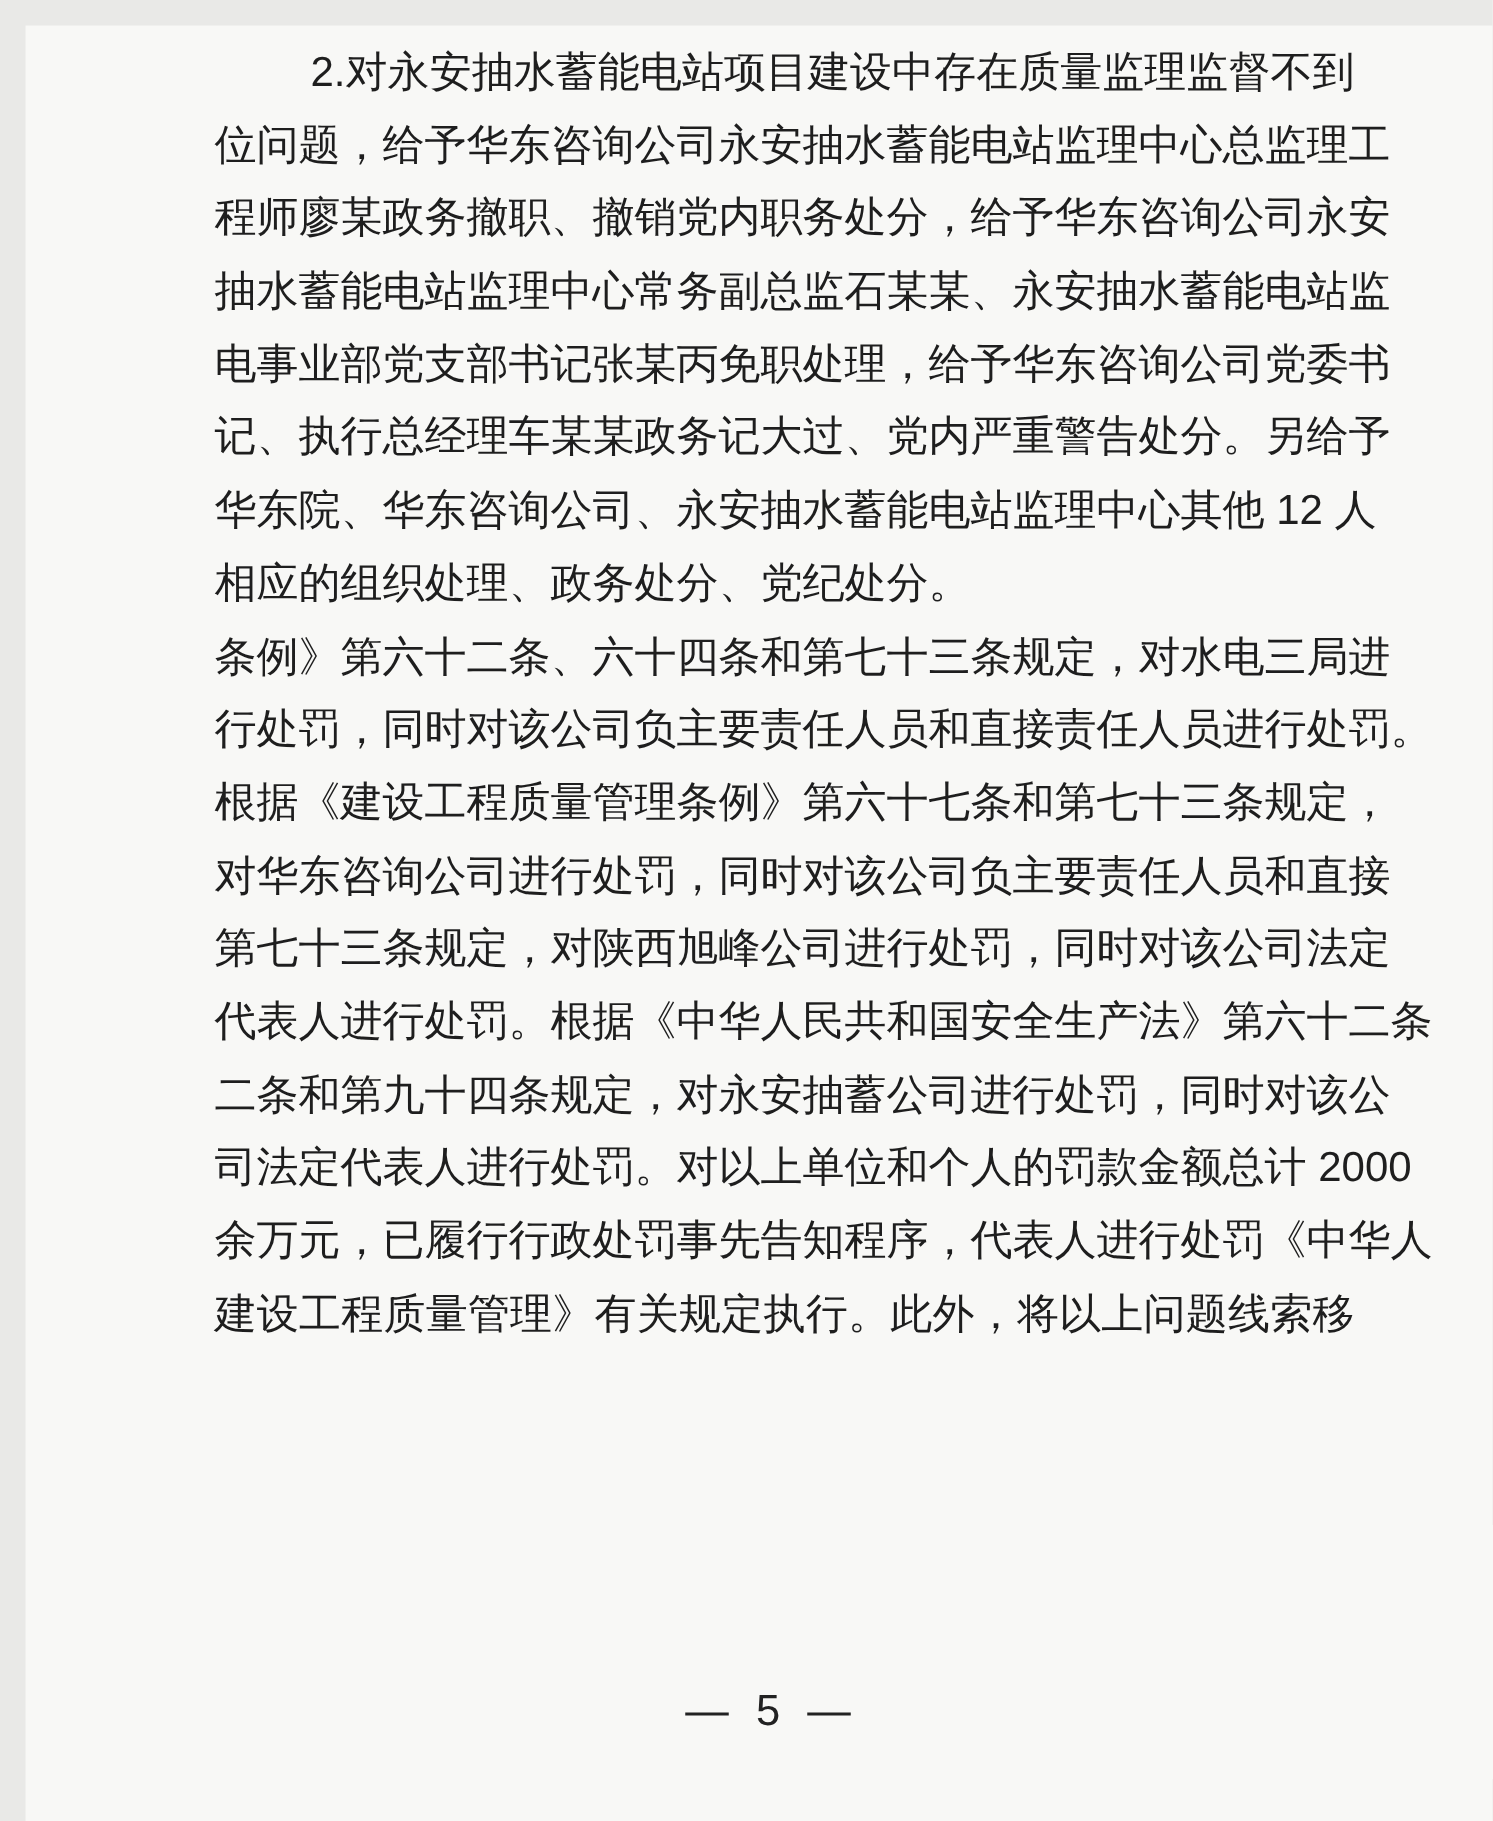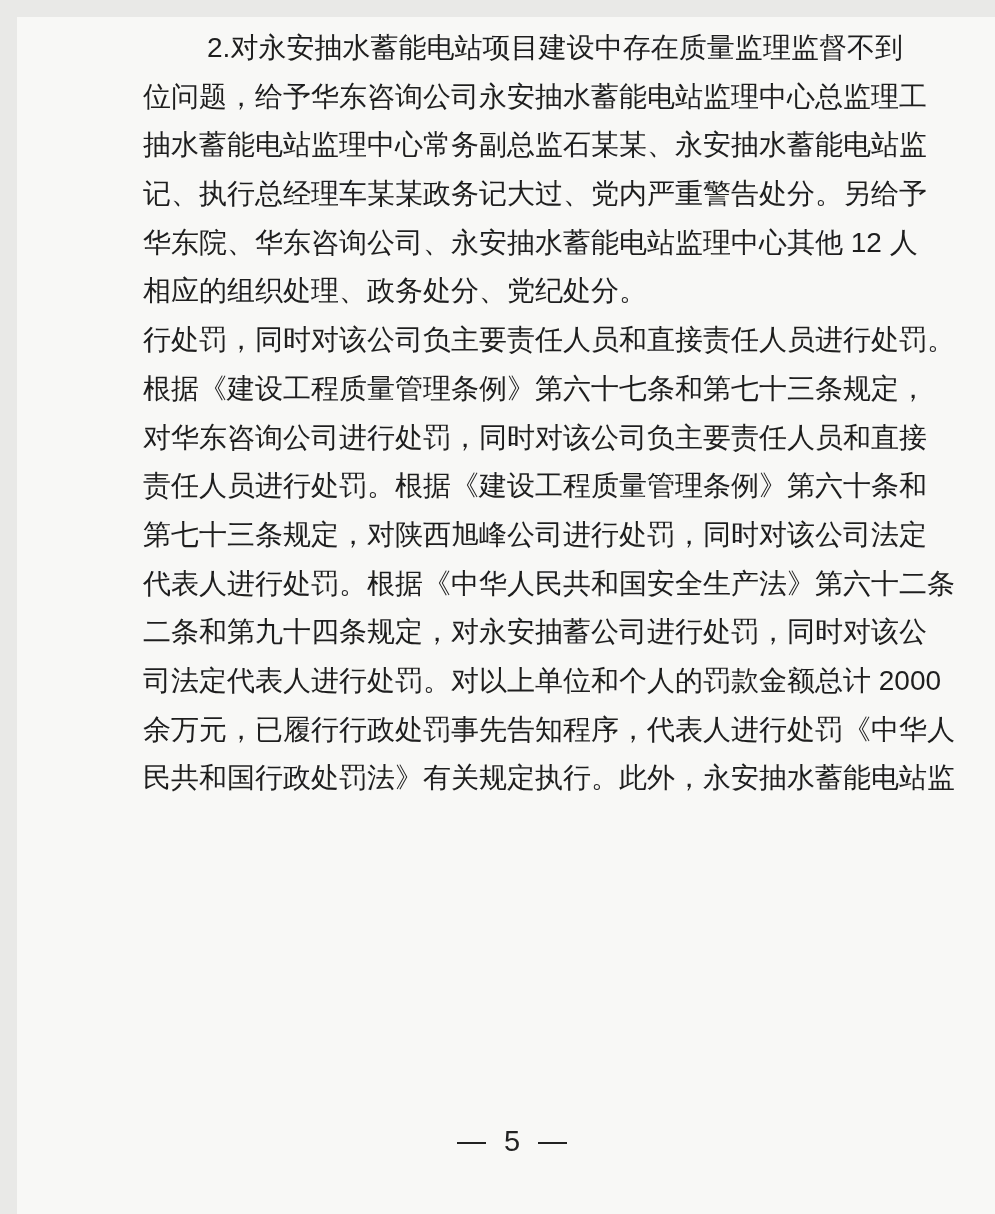--- a/index.html
+++ b/index.html
@@ -73,36 +73,38 @@
 </style>
 </head>
 <body>
 
 <div class="page">
 
   <div class="text-body">
     <div class="paragraph">
         <div class="doc-line indent">2.对永安抽水蓄能电站项目建设中存在质量监理监督不到</div>
         <div class="doc-line">位问题，给予华东咨询公司永安抽水蓄能电站监理中心总监理工</div>
+        <div class="doc-line">程师廖某政务撤职、撤销党内职务处分，给予华东咨询公司永安</div>
         <div class="doc-line">抽水蓄能电站监理中心常务副总监石某某、永安抽水蓄能电站监</div>
+        <div class="doc-line">电事业部党支部书记张某丙免职处理，给予华东咨询公司党委书</div>
         <div class="doc-line">记、执行总经理车某某政务记大过、党内严重警告处分。另给予</div>
         <div class="doc-line">华东院、华东咨询公司、永安抽水蓄能电站监理中心其他 12 人</div>
         <div class="doc-line last-left">相应的组织处理、政务处分、党纪处分。</div>
       </div>
     <div class="paragraph">
+        <div class="doc-line">条例》第六十二条、六十四条和第七十三条规定，对水电三局进</div>
         <div class="doc-line">行处罚，同时对该公司负主要责任人员和直接责任人员进行处罚。</div>
         <div class="doc-line">根据《建设工程质量管理条例》第六十七条和第七十三条规定，</div>
         <div class="doc-line">对华东咨询公司进行处罚，同时对该公司负主要责任人员和直接</div>
-        <div class="doc-line">责任人员进行处罚。根据《建设工程质量管理条例》第六十条和</div>
         <div class="doc-line">第七十三条规定，对陕西旭峰公司进行处罚，同时对该公司法定</div>
         <div class="doc-line">代表人进行处罚。根据《中华人民共和国安全生产法》第六十二条</div>
         <div class="doc-line">二条和第九十四条规定，对永安抽蓄公司进行处罚，同时对该公</div>
         <div class="doc-line">司法定代表人进行处罚。对以上单位和个人的罚款金额总计 2000</div>
         <div class="doc-line">余万元，已履行行政处罚事先告知程序，代表人进行处罚《中华人</div>
-        <div class="doc-line">民共和国行政处罚法》有关规定执行。此外，永安抽水蓄能电站监</div>
+        <div class="doc-line">建设工程质量管理》有关规定执行。此外，将以上问题线索移</div>
       </div>
   </div>
 
   <div class="scan-margin-right"></div>
   <div class="scan-edge"></div>
 
   <div class="page-footer">— 5 —</div>
 
 </div>
 

